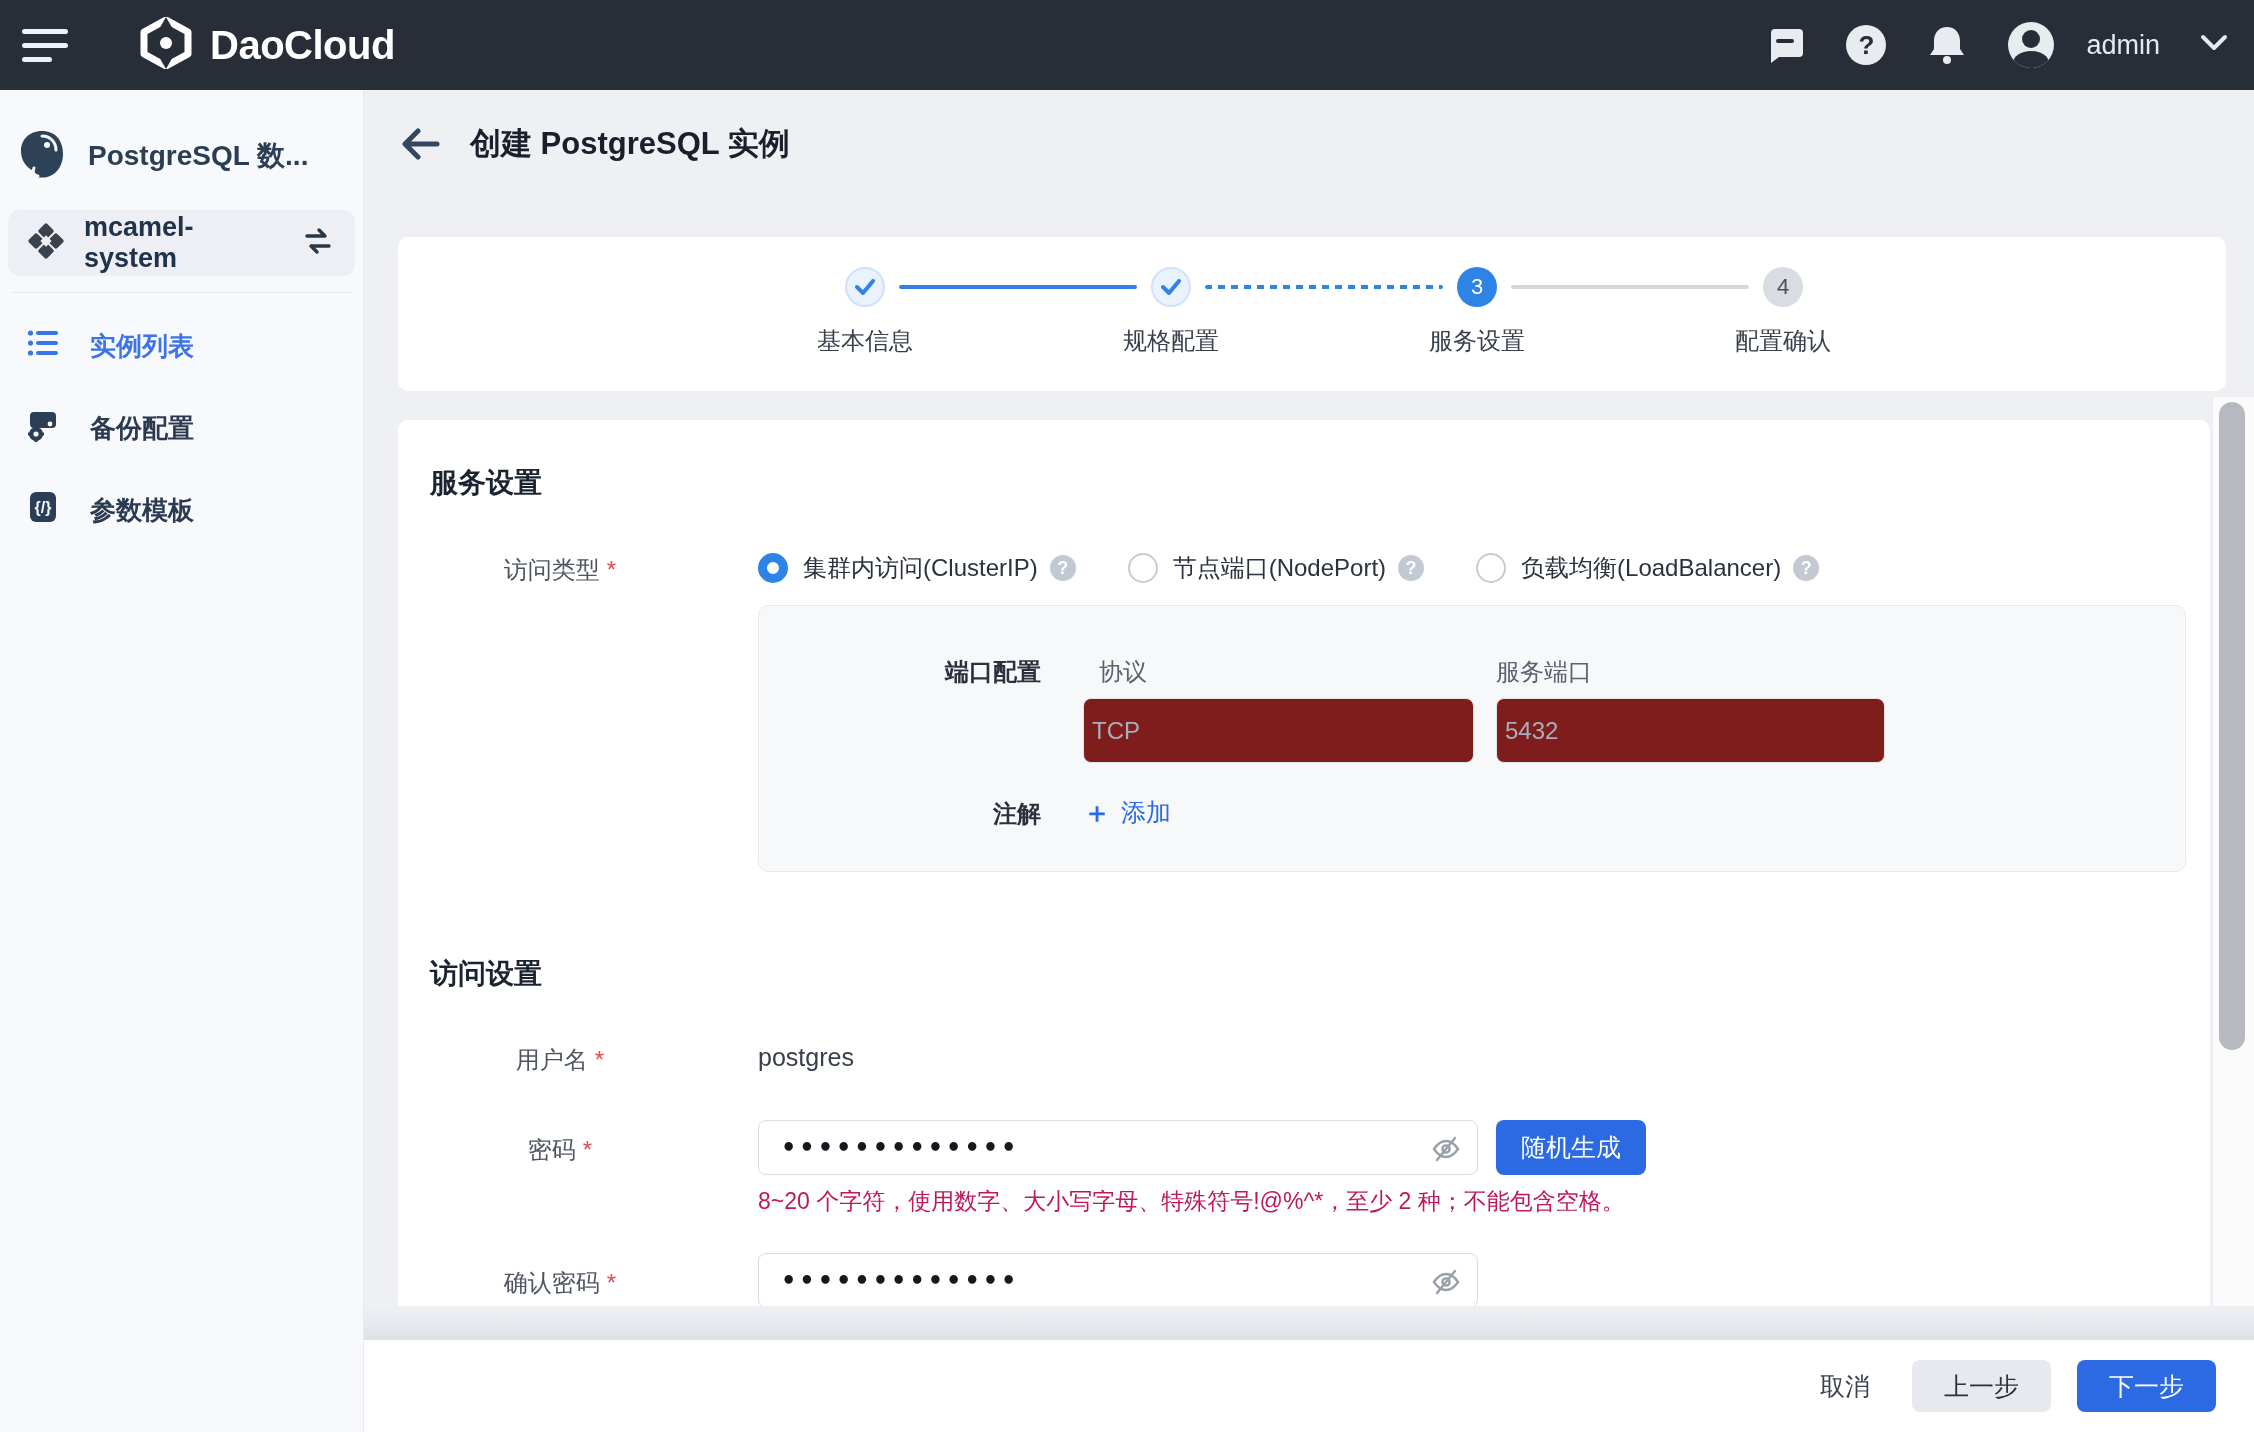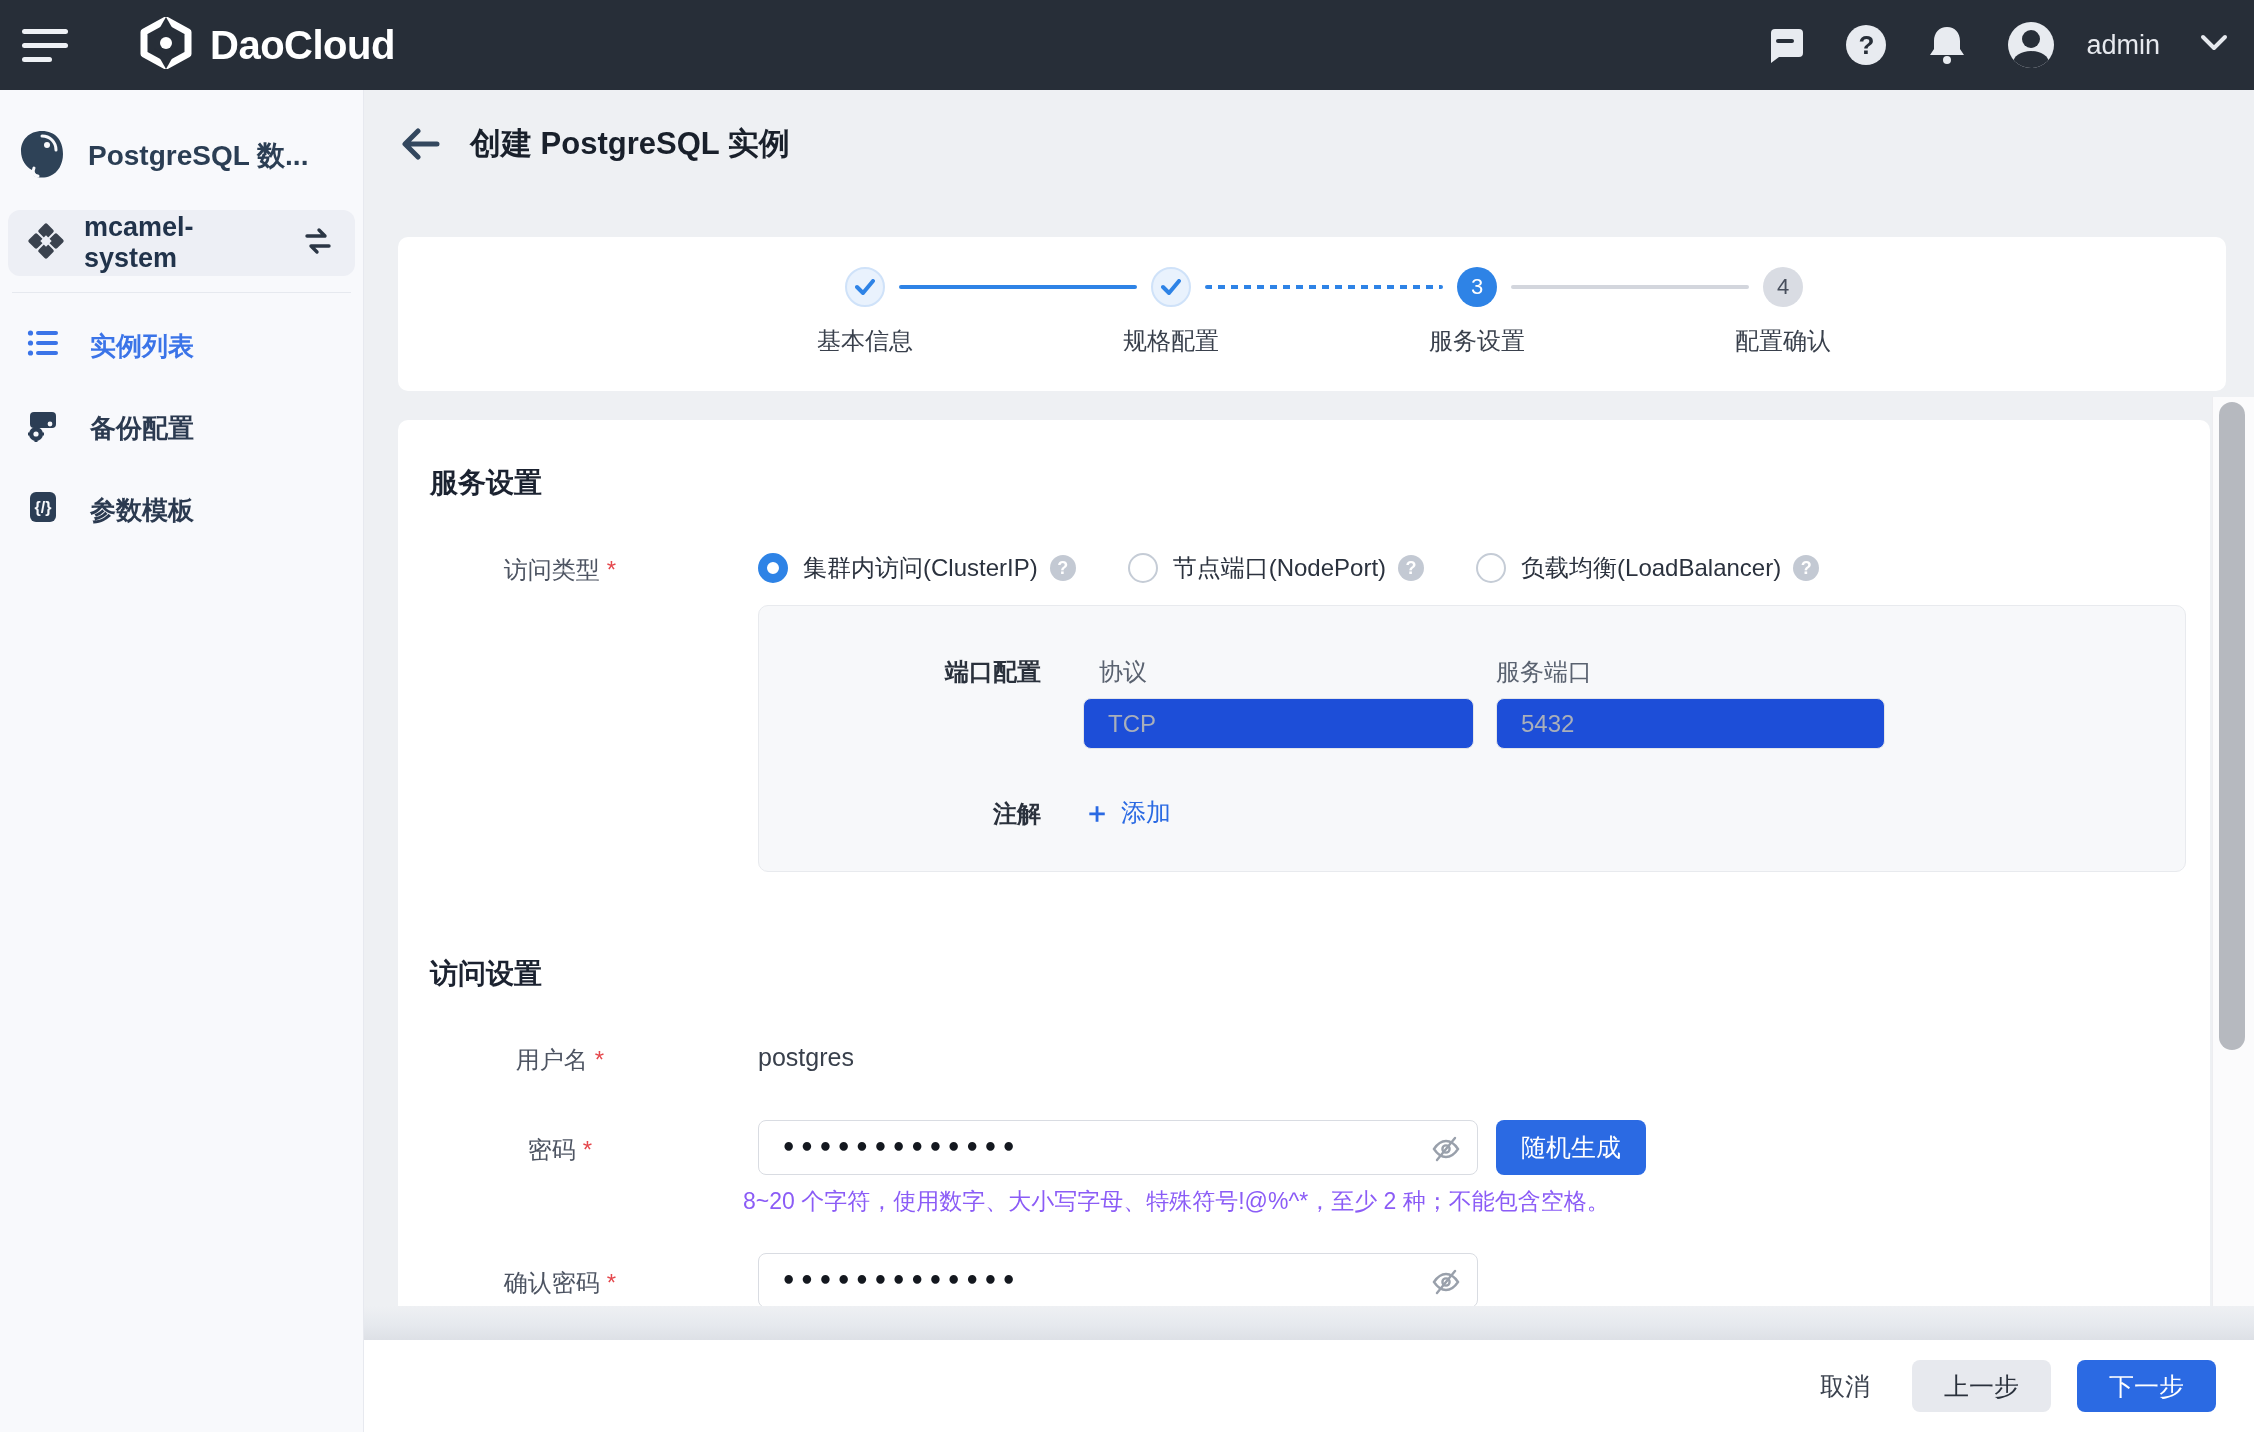--- a/index.html
+++ b/index.html
@@ -56,30 +56,30 @@
   .radio-row { position:absolute; left:360px; display:flex; align-items:center; }
   .radio { width:30px; height:30px; border-radius:50%; background:#fff; flex:0 0 auto; cursor:pointer; }
   .radio.selected { border:9px solid #2e83e6; }
   .radio.unselected { border:2px solid #c5ccd6; }
   .radio-label { font-size:24px; color:#2b323e; margin-left:15px; }
   .help { width:26px; height:26px; border-radius:50%; background:#c3c9d3; color:#ffffff; font-size:18px; font-weight:bold; display:flex; align-items:center; justify-content:center; margin-left:12px; cursor:pointer; }
   .gap-next { margin-left:52px; }
   .panel { position:absolute; left:360px; top:185px; width:1428px; height:267px; background:#f7f8fa; border:1px solid #e8eaee; border-radius:10px; }
   .panel-label { position:absolute; left:0; width:282px; text-align:right; font-size:24px; font-weight:bold; color:#2a313c; }
   .col-label { position:absolute; font-size:24px; color:#5a6270; }
-  .dis-input { position:absolute; top:92px; height:51px; background:#1d4ed8; border:1px solid #e3e5ea; border-radius:8px; font-size:24px; color:#a9afba; padding:0 24px; font-family:"Liberation Sans",sans-serif; }
+  .dis-input { position:absolute; top:92px; height:65px; background:#7f1d1d; border:1px solid #e3e5ea; border-radius:8px; font-size:24px; color:#a9afba; padding:0 8px; font-family:"Liberation Sans",sans-serif; }
   .dis-input::placeholder { color:#a9afba; opacity:1; }
   .add-link { position:absolute; left:324px; top:190px; display:flex; align-items:center; gap:10px; color:#2b6ae3; font-size:25px; cursor:pointer; }
   .plus { font-size:28px; font-weight:bold; line-height:1; }
   .value-text { position:absolute; left:360px; font-size:25px; color:#39404c; }
   .pw-input { position:absolute; left:360px; width:720px; height:55px; background:#ffffff; border:1px solid #d9dce2; border-radius:8px; display:flex; align-items:center; padding:0 58px 0 22px; }
   .pw-dots { font-size:24px; font-weight:bold; letter-spacing:3px; color:#14181f; border:none; outline:none; background:transparent; width:100%; font-family:"DejaVu Sans",sans-serif; }
   .eye { position:absolute; right:16px; top:13px; width:30px; height:30px; cursor:pointer; }
   .gen-btn { position:absolute; left:1098px; width:150px; height:55px; background:#2b6ae3; border:none; border-radius:8px; color:#ffffff; font-size:25px; cursor:pointer; font-family:"Liberation Sans",sans-serif; }
-  .hint { position:absolute; left:345px; top:766px; font-size:23px; color:#8b5cf6; }
+  .hint { position:absolute; left:360px; top:766px; font-size:23px; color:#be185d; }
   
   .scroll-track { position:absolute; left:2212px; top:397px; width:42px; height:909px; background:#fbfbfc; border-left:1px solid #ededf0; }
   .scroll-thumb { position:absolute; left:6px; top:5px; width:26px; height:648px; background:#b6b9bf; border-radius:13px; cursor:grab; }
   
   .footer-shadow { position:absolute; left:364px; top:1306px; width:1890px; height:34px; background:linear-gradient(180deg,#eef0f3 0%,#e6e9ee 55%,#dde0e6 100%); }
   .footer { position:absolute; left:364px; top:1340px; width:1890px; height:92px; background:#ffffff; display:flex; align-items:center; justify-content:flex-end; gap:26px; padding-right:38px; }
   .btn { height:52px; border:none; border-radius:8px; font-size:25px; cursor:pointer; font-family:"Liberation Sans",sans-serif; padding:10px 32px; }
   .btn.text { background:transparent; color:#3a414d; padding:0 16px; }
   .btn.gray { background:#e7e9ee; color:#2a313c; }
   .btn.blue { background:#2b6ae3; color:#ffffff; }

